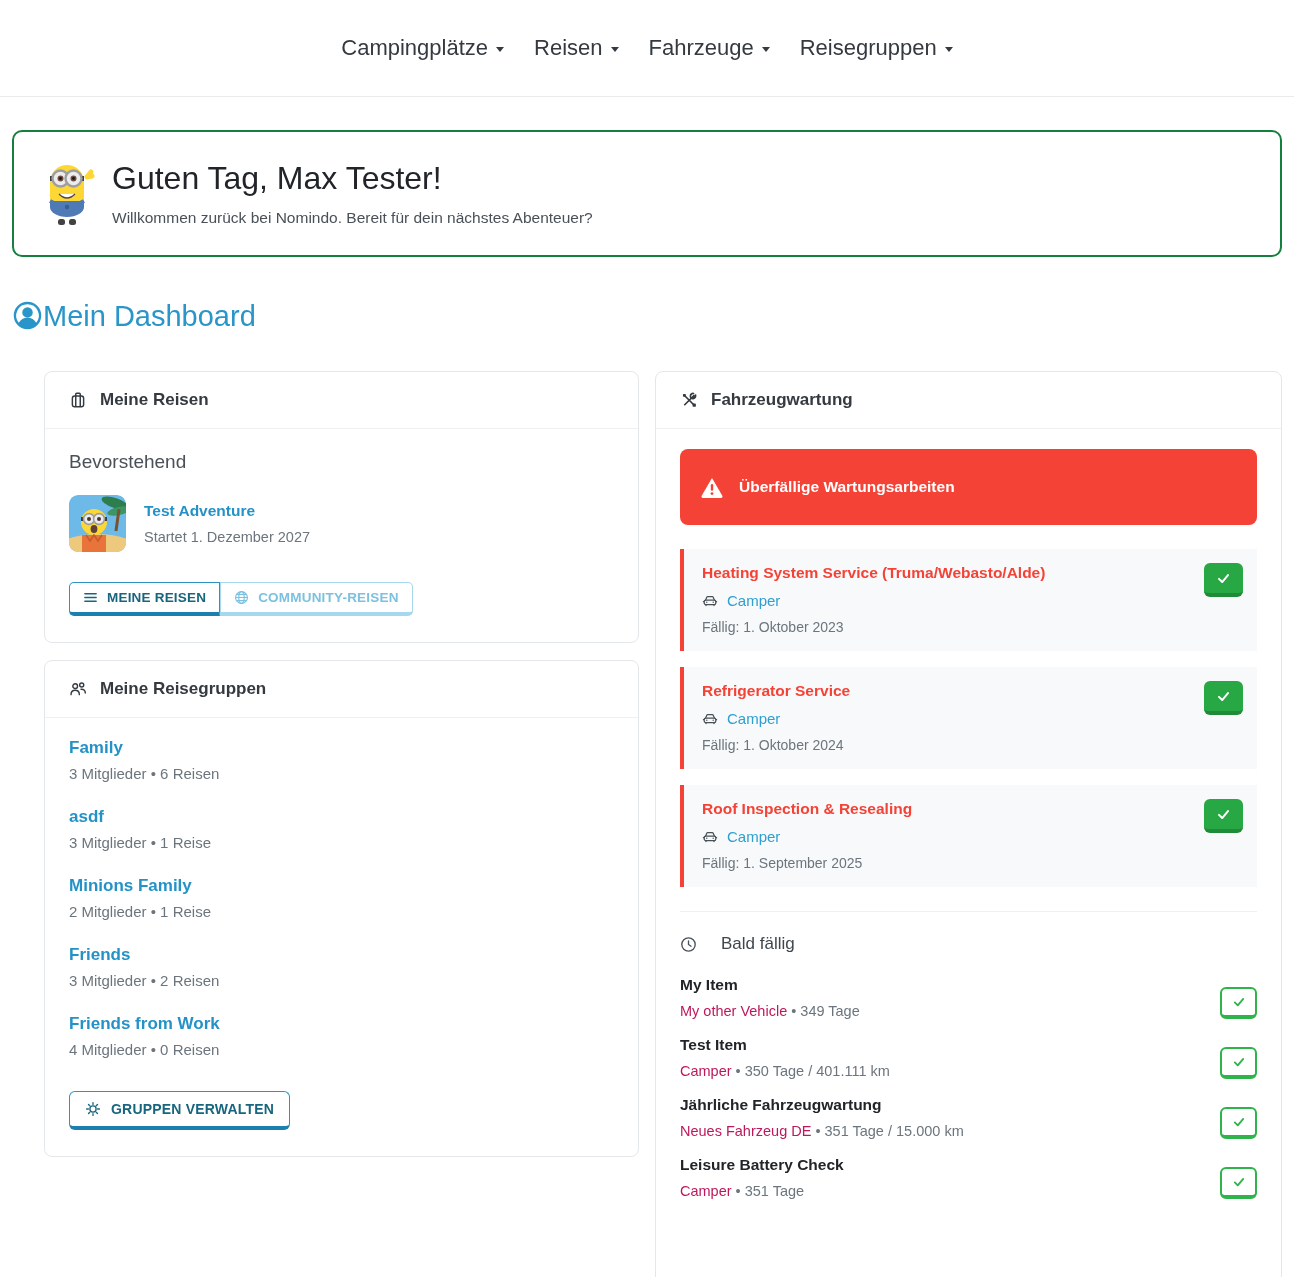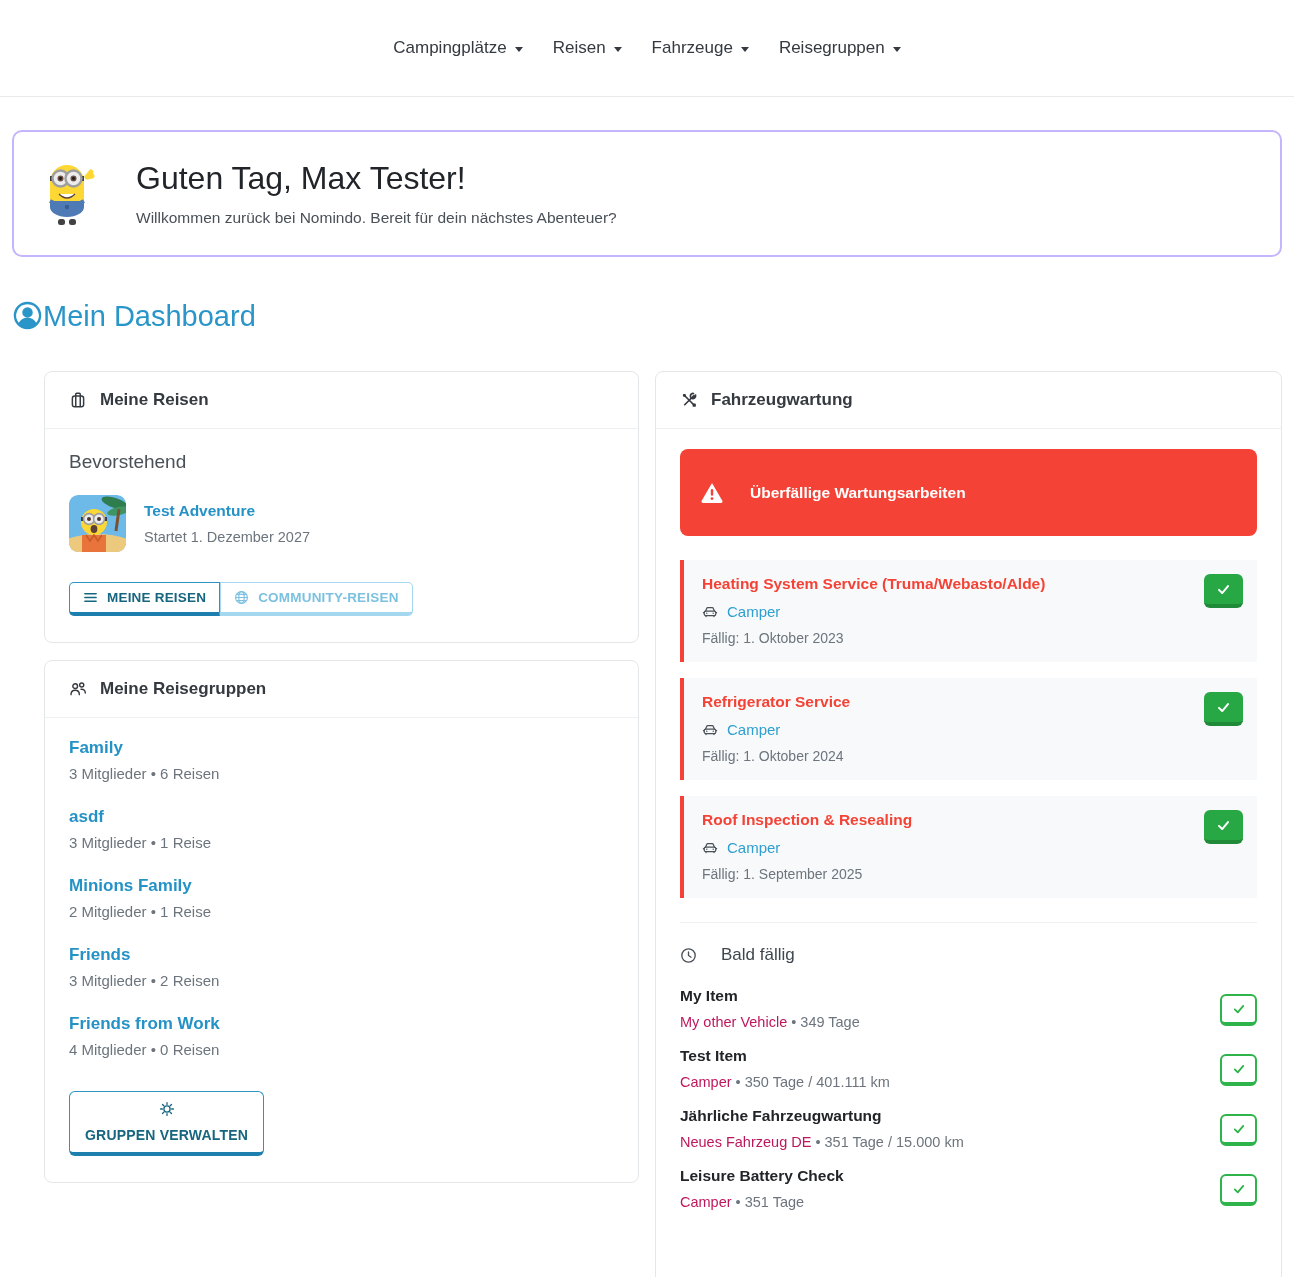--- a/index.html
+++ b/index.html
@@ -12,33 +12,33 @@
   }
   a { text-decoration:none; cursor:pointer; }
 
   
   .navbar {
     height:97px; display:flex; align-items:center; justify-content:center;
     border-bottom:1px solid #e8eaec; background:#fff;
   }
   .nav-item {
     display:inline-flex; align-items:center; gap:8px;
-    margin:0 15px; font-size:17px; color:#343a40; cursor:pointer;
+    margin:0 15px; font-size:22px; color:#343a40; cursor:pointer;
   }
   .caret {
     width:0; height:0; border-left:4.5px solid transparent;
     border-right:4.5px solid transparent; border-top:5px solid #343a40; margin-top:3px;
   }
 
   .container { width:1270px; margin:0 auto; }
 
   
   .welcome-card {
-    margin-top:33px; border:2px solid #c4b5fd; border-radius:10px;
-    padding:14px 24px; display:flex; align-items:center; gap:40px; height:127px;
+    margin-top:33px; border:2px solid #15803d; border-radius:10px;
+    padding:14px 24px; display:flex; align-items:center; gap:16px; height:127px;
   }
   .welcome-title { font-size:32px; font-weight:400; margin:0 0 12px; color:#212529; }
   .welcome-subtitle { font-size:15.5px; color:#495057; }
 
   
   .dashboard-heading {
     display:flex; align-items:flex-start; 
     color:#2a95c8; font-size:29px; font-weight:400; margin:43px 0 38px;
   }
 
@@ -75,48 +75,48 @@
   }
 
   
   .group-item { margin-bottom:25px; }
   .group-name { display:inline-block; color:#2492c6; font-weight:700; font-size:17px; margin-bottom:7px; }
   .group-meta { color:#6c757d; font-size:15px; }
   .manage-btn {
     margin-top:8px; background:#fff; cursor:pointer;
     border:1px solid #2d93c1; border-bottom:4px solid #1d7fae; border-radius:6px;
     color:#17657f; font-family:inherit; font-weight:700; font-size:14px; letter-spacing:.2px;
-    padding:9px 15px; display:inline-flex; align-items:center; gap:10px;flex-direction:column;
+    padding:9px 15px; display:inline-flex; align-items:center; gap:10px;
   }
 
   
   .alert-danger {
-    background:#f44336; border-radius:8px; padding:0 20px; height:87px;
-    display:flex; align-items:center; gap:26px;
+    background:#f44336; border-radius:8px; padding:0 20px; height:76px;
+    display:flex; align-items:center; gap:15px;
     color:#fff; font-weight:700; font-size:15.5px; margin-bottom:24px;
   }
   .overdue-item {
     position:relative; background:#f8f9fa; border-left:4px solid #f44336;
     padding:15px 18px 16px; margin-bottom:16px;
   }
   .overdue-title { color:#f44336; font-weight:700; font-size:15.5px; margin-bottom:10px; }
   .vehicle-row { display:flex; align-items:center; gap:9px; margin-bottom:10px; color:#495057; }
   .vehicle-link { color:#2e9fd0; font-size:15px; }
   .due-text { color:#6c757d; font-size:14px; }
   .check-solid {
     position:absolute; top:14px; right:14px; width:39px; height:34px;
     background:#28a745; border:none; border-bottom:4px solid #1f8a37; border-radius:6px;
     color:#fff; display:flex; align-items:center; justify-content:center; cursor:pointer;
   }
   .section-divider { border:none; border-top:1px solid #eef0f2; margin:24px 0 22px; }
   .subsection-heading {
     display:flex; align-items:center; gap:24px;
     color:#3f474e; font-size:17px; margin-bottom:22px;text-align:center;
   }
-  .soon-item { display:flex; justify-content:space-between; align-items:center; margin-bottom:17px; }
+  .soon-item { display:flex; justify-content:space-between; align-items:flex-end; margin-bottom:17px; }
   .soon-title { font-weight:700; font-size:15.5px; color:#212529; margin-bottom:9px; }
   .soon-meta { font-size:14.5px; color:#6c757d; }
   .soon-meta a { color:#be185d; }
   .check-outline {
     flex:0 0 auto; width:37px; height:32px; background:#fff; cursor:pointer;
     border:2px solid #2eb44a; border-bottom:4px solid #2eb44a; border-radius:6px;
     color:#2eb44a; display:flex; align-items:center; justify-content:center; margin-top:2px;
   }
   .icon { flex:0 0 auto; display:inline-flex; }
 </style>

